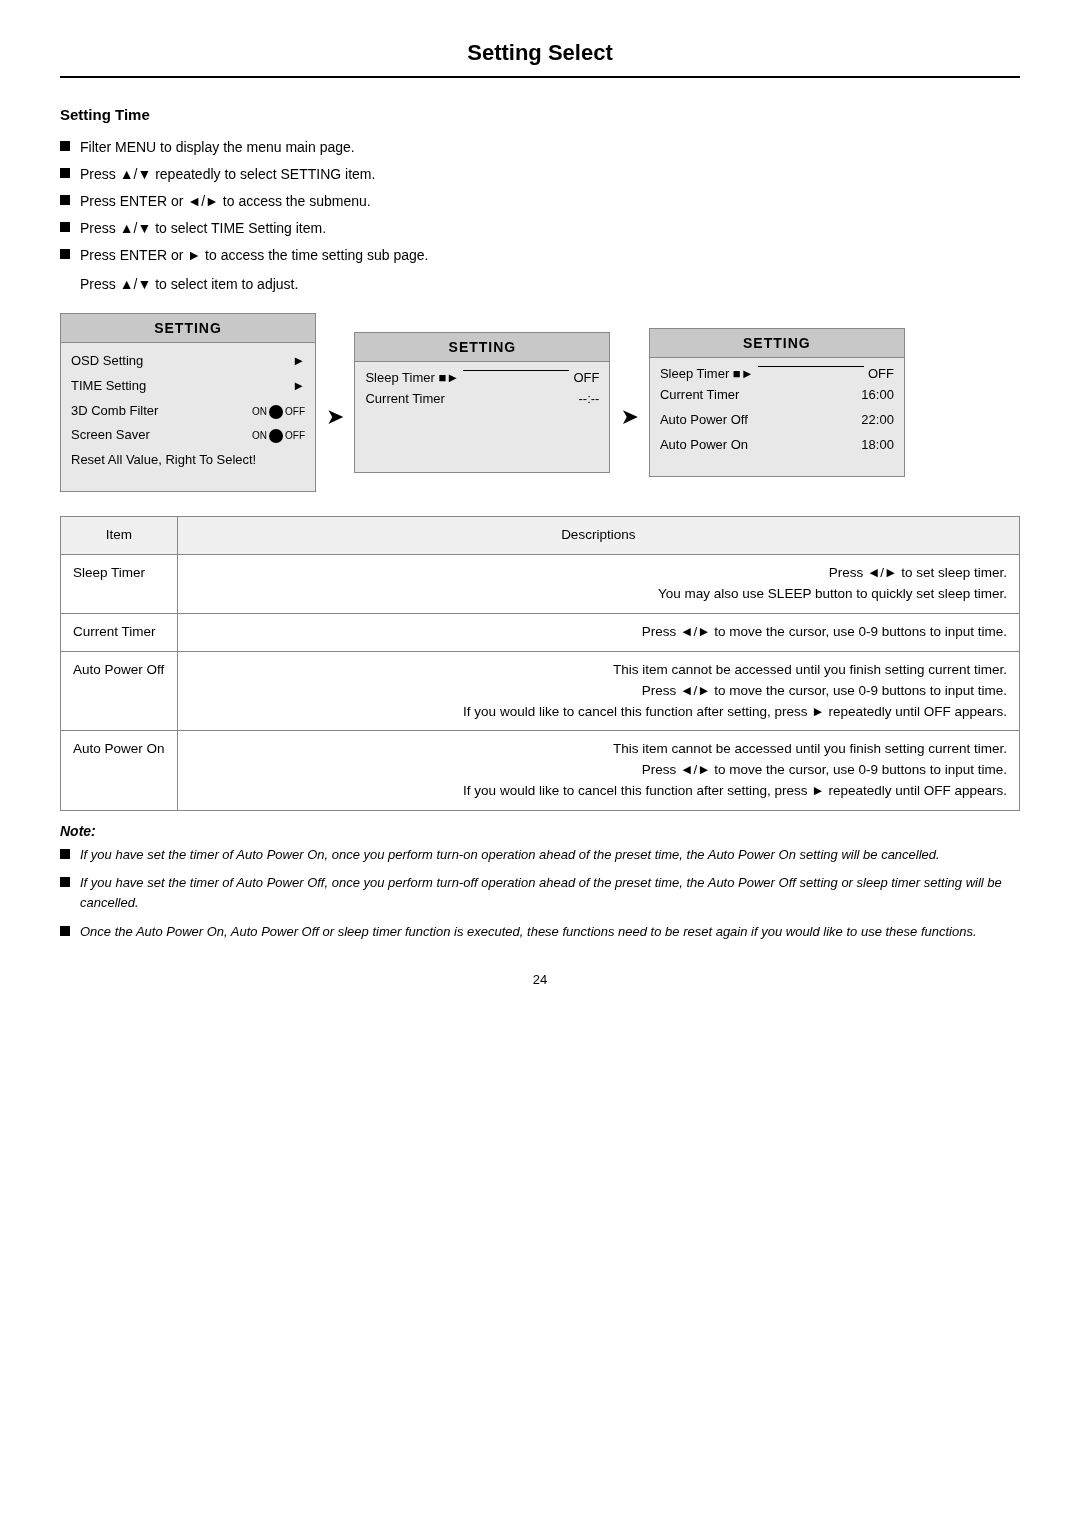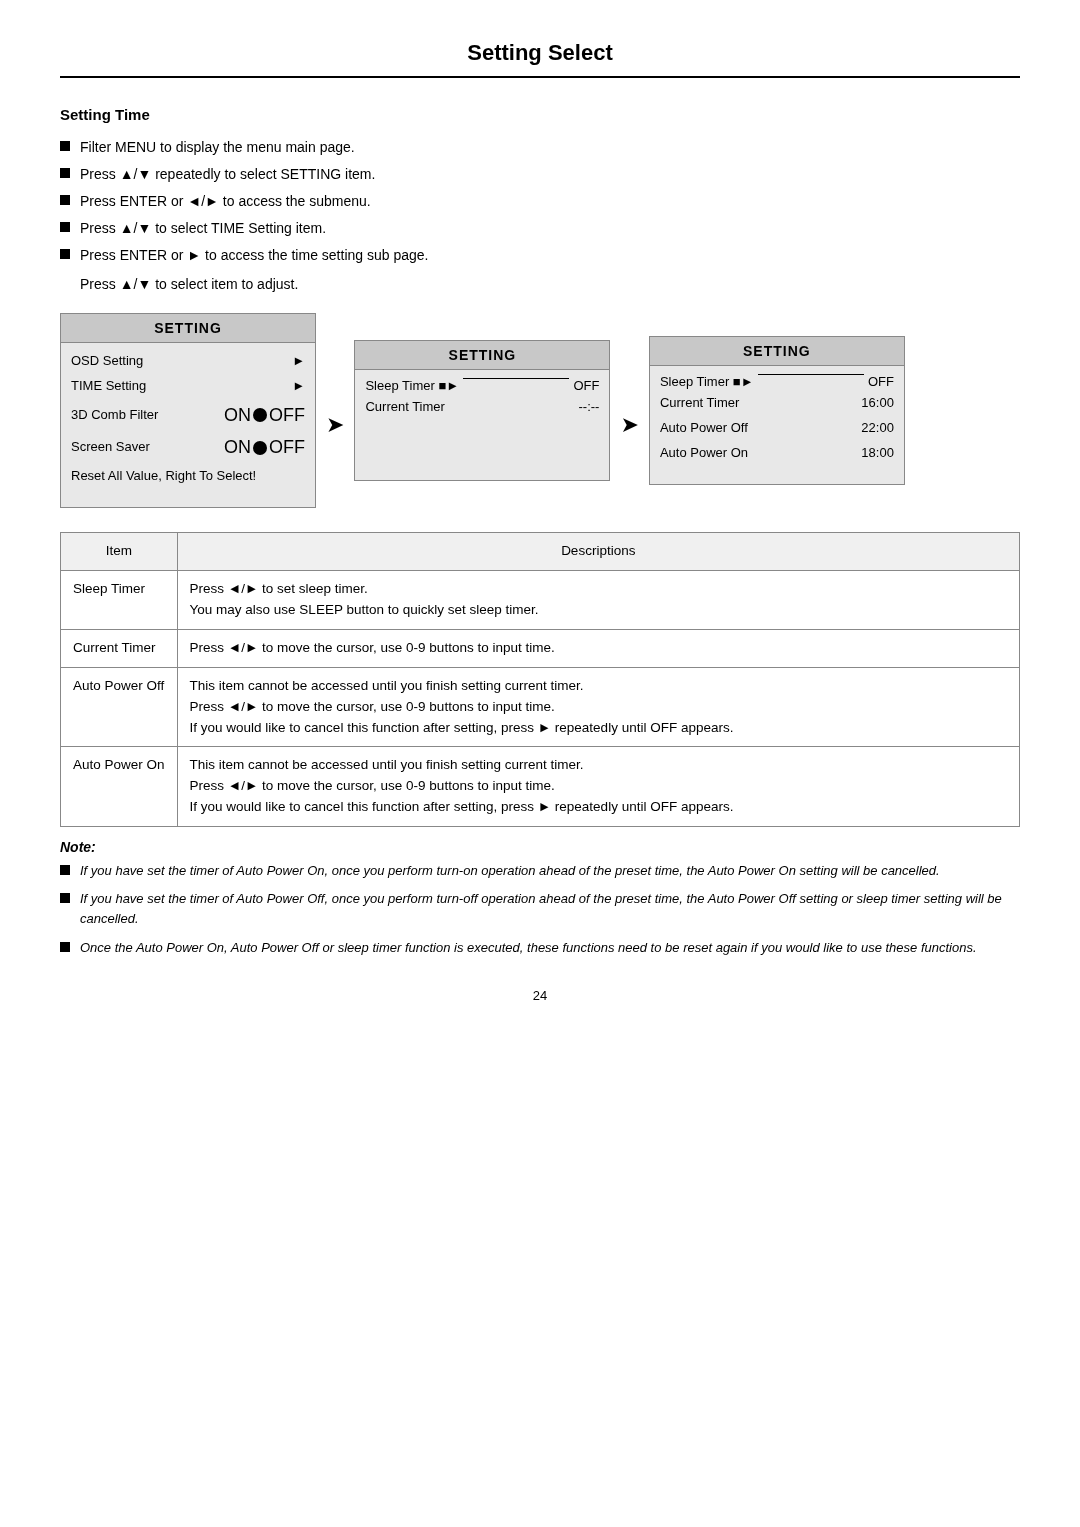--- a/index.html
+++ b/index.html
@@ -91,21 +91,21 @@
       justify-content: space-between;
       align-items: center;
       margin-bottom: 4px;
       line-height: 1.6;
     }
     .panel-row-left { flex: 1; }
     .panel-row-right { flex-shrink: 0; margin-left: 6px; }
     .toggle-on-off {
       display: inline-flex;
       align-items: center;
-      font-size: 18px;
+      font-size: 10px;
     }
     .toggle-dot {
       display: inline-block;
       width: 14px;
       height: 14px;
       background: #000;
       border-radius: 50%;
       margin: 0 2px;
       vertical-align: middle;
     }
@@ -126,20 +126,21 @@
       width: 100%;
       border-collapse: collapse;
       margin-bottom: 12px;
       font-size: 13.5px;
     }
     .desc-table th, .desc-table td {
       border: 1px solid #888;
       padding: 8px 12px;
       vertical-align: top;
       line-height: 1.55;
+      text-align: right;
     }
     .desc-table th {
       text-align: center;
       background: #f0f0f0;
       font-weight: normal;
     }
     .desc-table td.item-col {
       text-align: left;
       white-space: nowrap;
       width: 110px;

